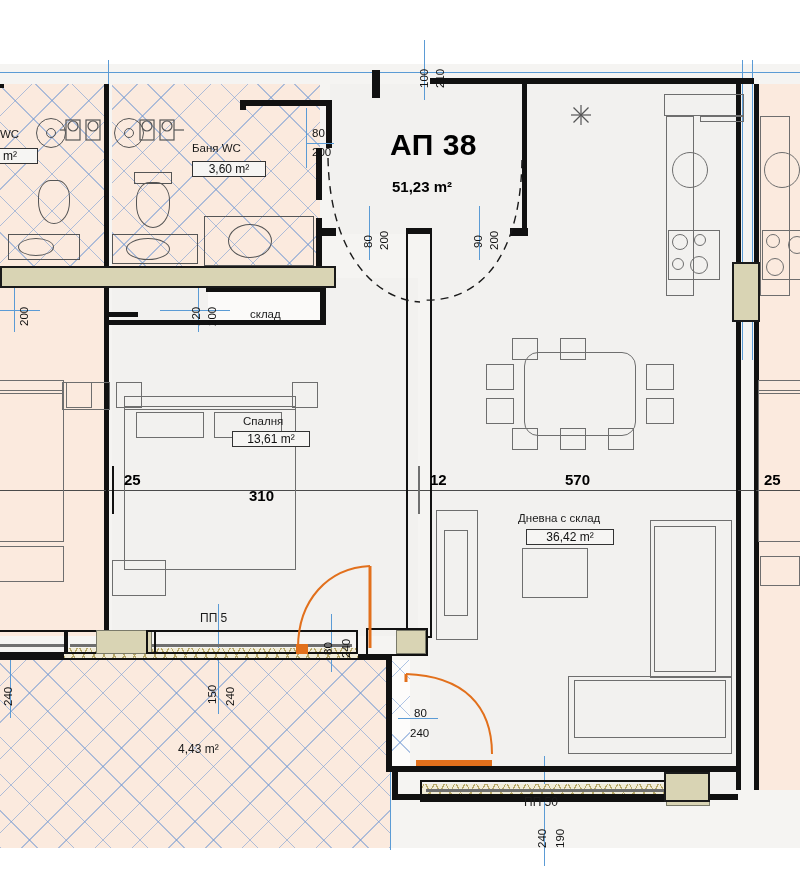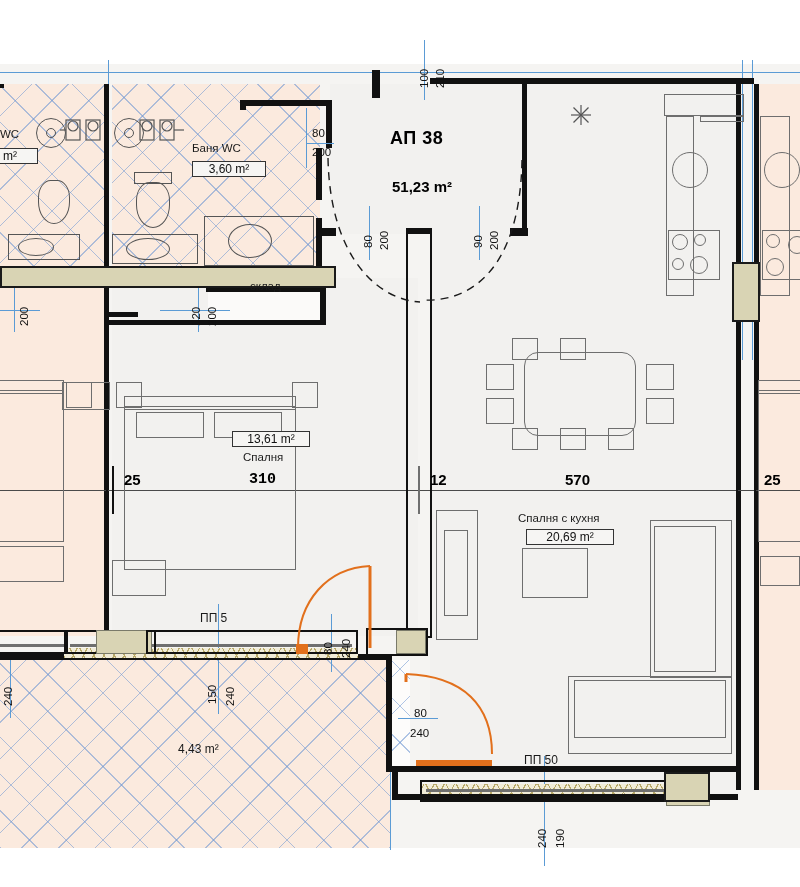--- a/index.html
+++ b/index.html
@@ -38,21 +38,21 @@
   
   .axis-v{background:#5b9bd5;width:1.4px;}
   .axis-h{background:#5b9bd5;height:1.4px;}
   .dim-h{background:#4a4a4a;height:1px;}
   .tick{background:#111;}
   .dimtxt{font-size:11.5px;color:#111;white-space:nowrap;}
   .dimtxt-v{font-size:11.5px;color:#111;white-space:nowrap;transform-origin:0 0;transform:rotate(-90deg);}
   .roomlabel{font-size:11.5px;color:#1a1a1a;white-space:nowrap;text-align:center;}
   .areabox{font-size:12px;color:#111;border:1px solid #333;background:#f6f5f3;padding:0 5px;white-space:nowrap;text-align:center;}
   .bignum{font-size:15px;font-weight:bold;color:#000;white-space:nowrap;}
-  .title{font-size:18px;font-weight:bold;color:#000;letter-spacing:.5px;white-space:nowrap;}
+  .title{font-size:30px;font-weight:bold;color:#000;letter-spacing:.5px;white-space:nowrap;}
   .subtitle{font-size:15px;font-weight:bold;color:#000;white-space:nowrap;}
   .plain{font-size:12px;color:#1a1a1a;white-space:nowrap;}
   
   .fur{border:1.2px solid #6e6e6e;box-sizing:border-box;background:transparent;}
   .fur2{border:1.2px solid #555;box-sizing:border-box;background:transparent;}
   .circ{border:1.2px solid #6e6e6e;border-radius:50%;box-sizing:border-box;}
   .circ2{border:1.2px solid #555;border-radius:50%;box-sizing:border-box;}
   svg{overflow:visible;display:block;}
 </style>
 </head>
@@ -275,35 +275,35 @@
     <path d="M6 2 L6 10" stroke="#e2701c" stroke-width="3"></path>
   </svg>
   <div class="abs" style="left:416px;top:760px;width:76px;height:6px;background:#e2701c;"></div>
 
   <div class="abs roomlabel" style="left:0;top:128px;">WC</div>
   <div class="abs areabox" style="left:-18px;top:148px;width:44px;">m²</div>
 
   <div class="abs roomlabel" style="left:192px;top:142px;">Баня WC</div>
   <div class="abs areabox" style="left:192px;top:161px;width:62px;">3,60 m²</div>
 
-  <div class="abs roomlabel" style="left:250px;top:280px;">склад</div>
-
-  <div class="abs roomlabel" style="left:243px;top:415px;margin-top:36px;">Спалня</div>
+  <div class="abs roomlabel" style="left:250px;top:308px;">склад</div>
+
+  <div class="abs roomlabel" style="left:243px;top:415px;">Спалня</div>
   <div class="abs areabox" style="left:232px;top:431px;width:66px;">13,61 m²</div>
 
-  <div class="abs roomlabel" style="left:518px;top:512px;">Спалня с кухня</div>
-  <div class="abs areabox" style="left:526px;top:529px;width:76px;">20,69 m²</div>
+  <div class="abs roomlabel" style="left:518px;top:512px;">Дневна с склад</div>
+  <div class="abs areabox" style="left:526px;top:529px;width:76px;">36,42 m²</div>
 
   <div class="abs plain" style="left:178px;top:742px;">4,43 m²</div>
 
   <div class="abs title" style="left:390px;top:128px;">АП 38</div>
   <div class="abs subtitle" style="left:392px;top:178px;">51,23 m²</div>
 
   <div class="abs bignum" style="left:124px;top:471px;">25</div>
-  <div class="abs bignum" style="left:249px;top:471px;font-family:Liberation Mono, monospace;">310</div>
+  <div class="abs bignum" style="left:249px;top:487px;">310</div>
   <div class="abs bignum" style="left:430px;top:471px;">12</div>
   <div class="abs bignum" style="left:565px;top:471px;">570</div>
   <div class="abs bignum" style="left:764px;top:471px;">25</div>
 
   <div class="abs dimtxt-v" style="left:418px;top:88px;">100</div>
   <div class="abs dimtxt-v" style="left:434px;top:88px;">210</div>
 
   <div class="abs dimtxt" style="left:312px;top:127px;">80</div>
   <div class="abs dimtxt" style="left:312px;top:146px;">200</div>
   <div class="abs axis-h" style="left:306px;top:143px;width:28px;"></div>
@@ -327,15 +327,15 @@
 
   <div class="abs dimtxt-v" style="left:2px;top:706px;">240</div>
 
   <div class="abs dimtxt" style="left:414px;top:707px;">80</div>
   <div class="abs dimtxt" style="left:410px;top:727px;">240</div>
 
   <div class="abs dimtxt-v" style="left:536px;top:848px;">240</div>
   <div class="abs dimtxt-v" style="left:554px;top:848px;">190</div>
 
   <div class="abs plain" style="left:200px;top:611px;">ПП 5</div>
-  <div class="abs plain" style="left:524px;top:753px;">ПП 50</div>
+  <div class="abs plain" style="left:524px;top:795px;">ПП 50</div>
 
 </div>
 
 </body></html>

